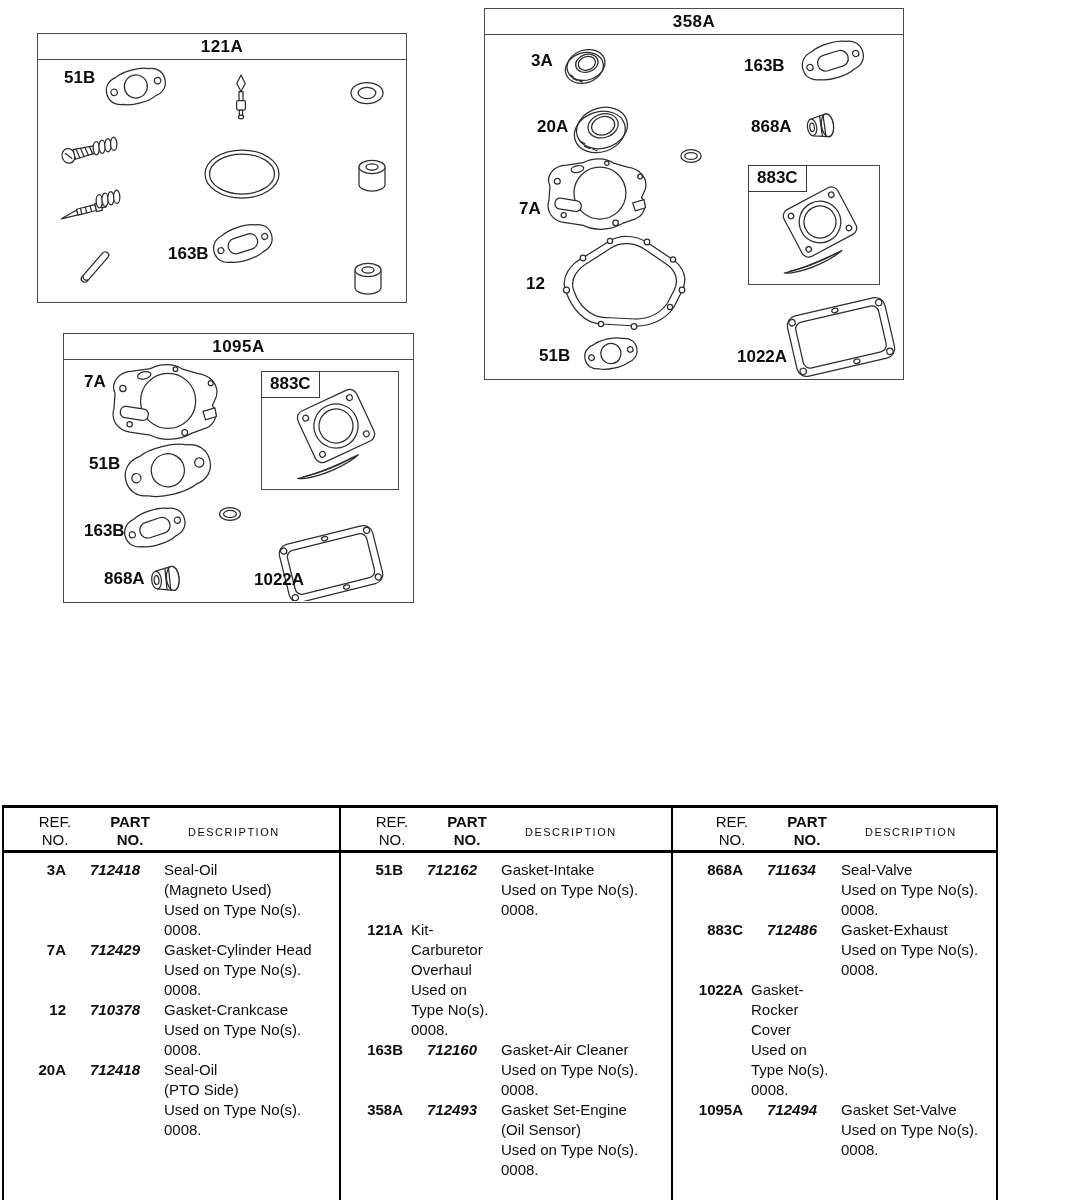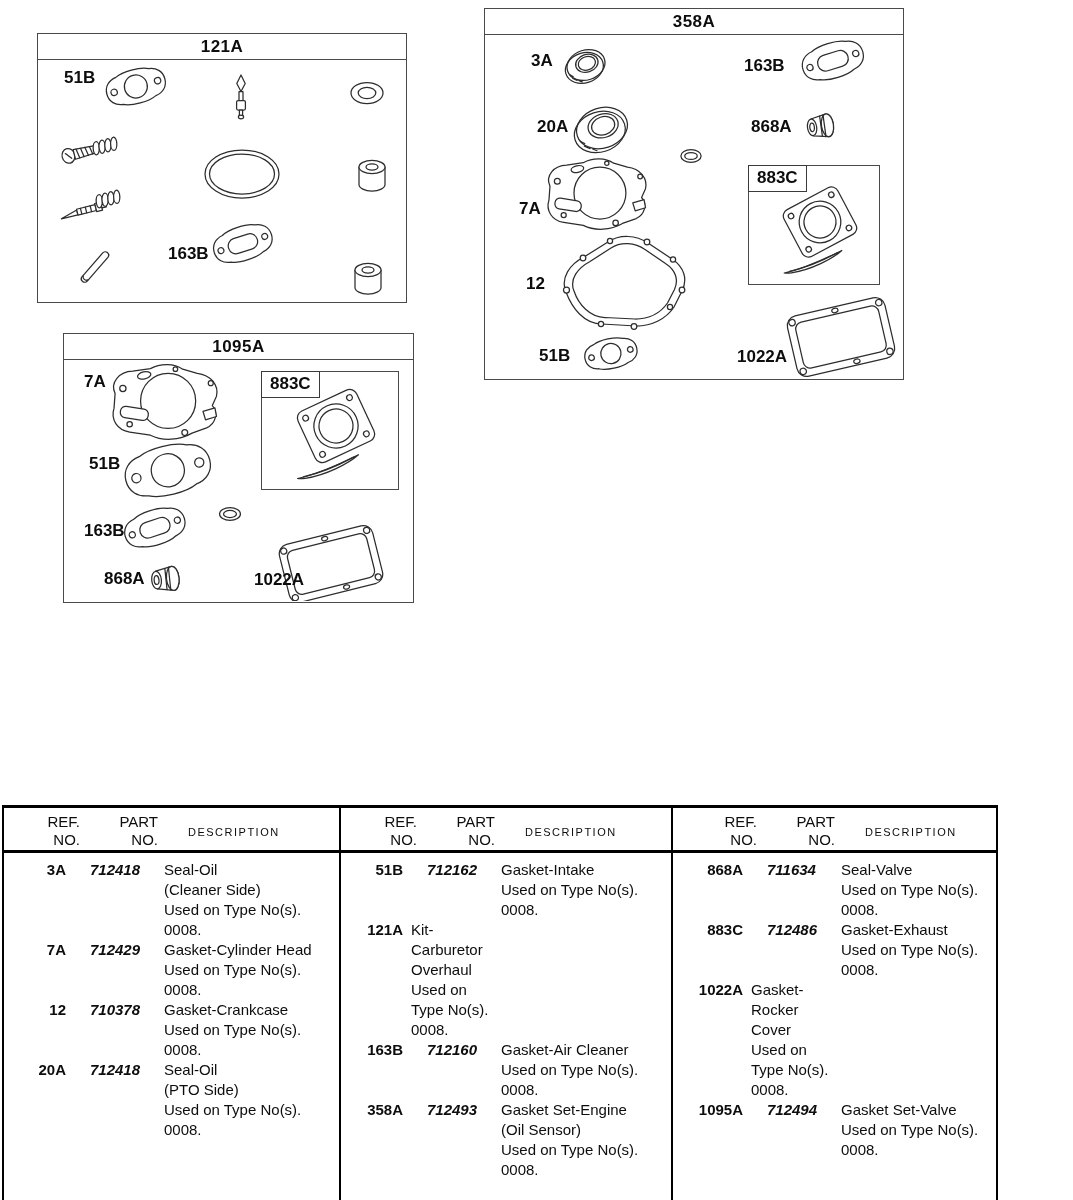--- a/index.html
+++ b/index.html
@@ -31,23 +31,23 @@
   svg .nofill { fill:none; }
   
   .ptable {
     position:absolute; left:2px; top:805px; width:996px; height:395px;
     border-top:3px solid #000; border-left:2px solid #000; border-right:2px solid #000;
     background:#fff;
   }
   .thead { display:grid; grid-template-columns:335px 332px 329px; height:45px; border-bottom:3px solid #000; }
   .thead-group { display:flex; align-items:flex-start; padding-top:5px; }
   .thead-group + .thead-group { border-left:2px solid #000; }
-  .hstack { text-align:right; font-size:15px; line-height:18px; }
+  .hstack { text-align:center; font-size:15px; line-height:18px; }
   .hs-ref { margin-left:26px; width:50px; }
-  .hs-part { margin-left:22px; width:56px; }
+  .hs-part { margin-left:22px; width:56px;font-weight:bold; }
   .g3h .hs-ref { margin-left:34px; }
   .hdesc { align-self:flex-end; padding-bottom:12px; margin-left:30px; font-size:11px; letter-spacing:1.5px; }
   .tbody { display:grid; grid-template-columns:335px 332px 329px; height:347px; }
   .tbody-group { padding-top:7px; }
   .tbody-group + .tbody-group { border-left:2px solid #000; }
   .trow { display:grid; grid-template-columns:62px 90px auto; font-size:15px; line-height:20px; }
   .g3 .trow { padding-left:8px; }
   .tref { text-align:right; font-weight:bold; }
   .tpart { font-weight:bold; padding-left:24px;font-style:italic; }
   .tdesc { padding-left:8px; }
@@ -296,21 +296,21 @@
   </div>
 
   <div class="tbody">
 
     <div class="tbody-group">
       <div class="trow">
         <div class="tref">3A</div>
         <div class="tpart">712418</div>
         <div class="tdesc">
           <div>Seal-Oil</div>
-          <div>(Cleaner Side)</div>
+          <div>(Magneto Used)</div>
           <div>Used on Type No(s).</div>
           <div>0008.</div>
         </div>
       </div>
       <div class="trow">
         <div class="tref">7A</div>
         <div class="tpart">712429</div>
         <div class="tdesc">
           <div>Gasket-Cylinder Head</div>
           <div>Used on Type No(s).</div>

